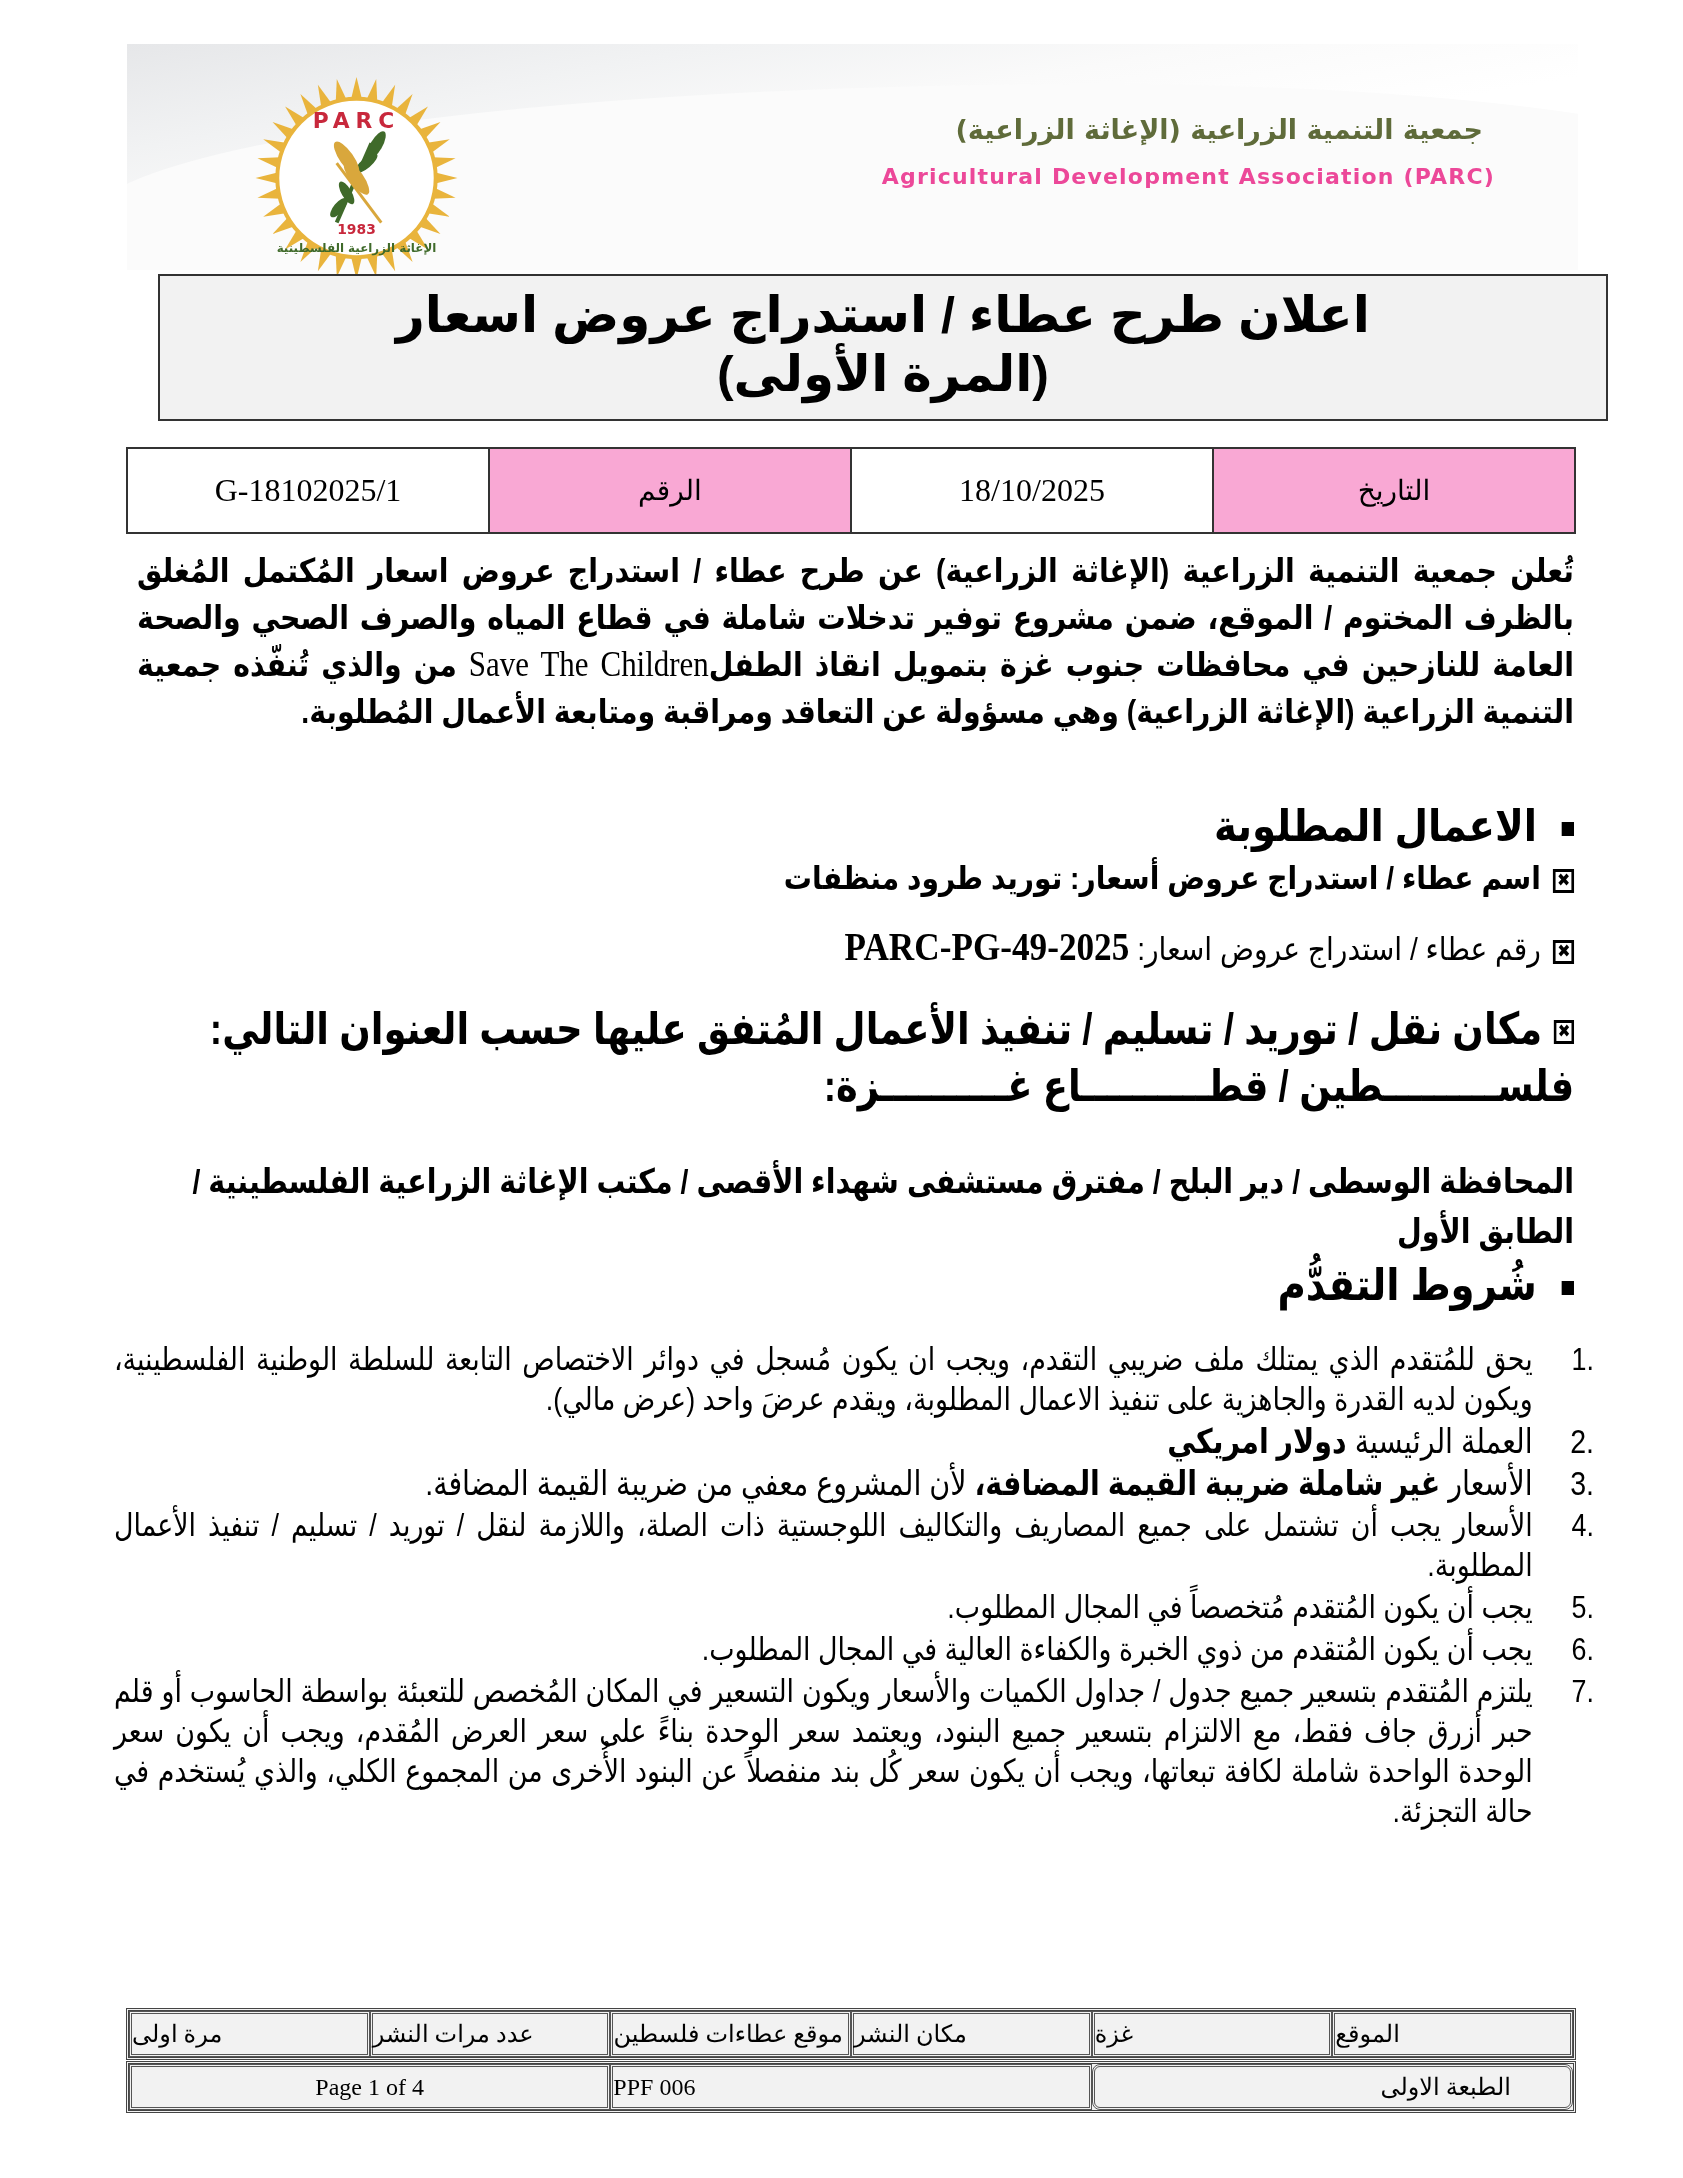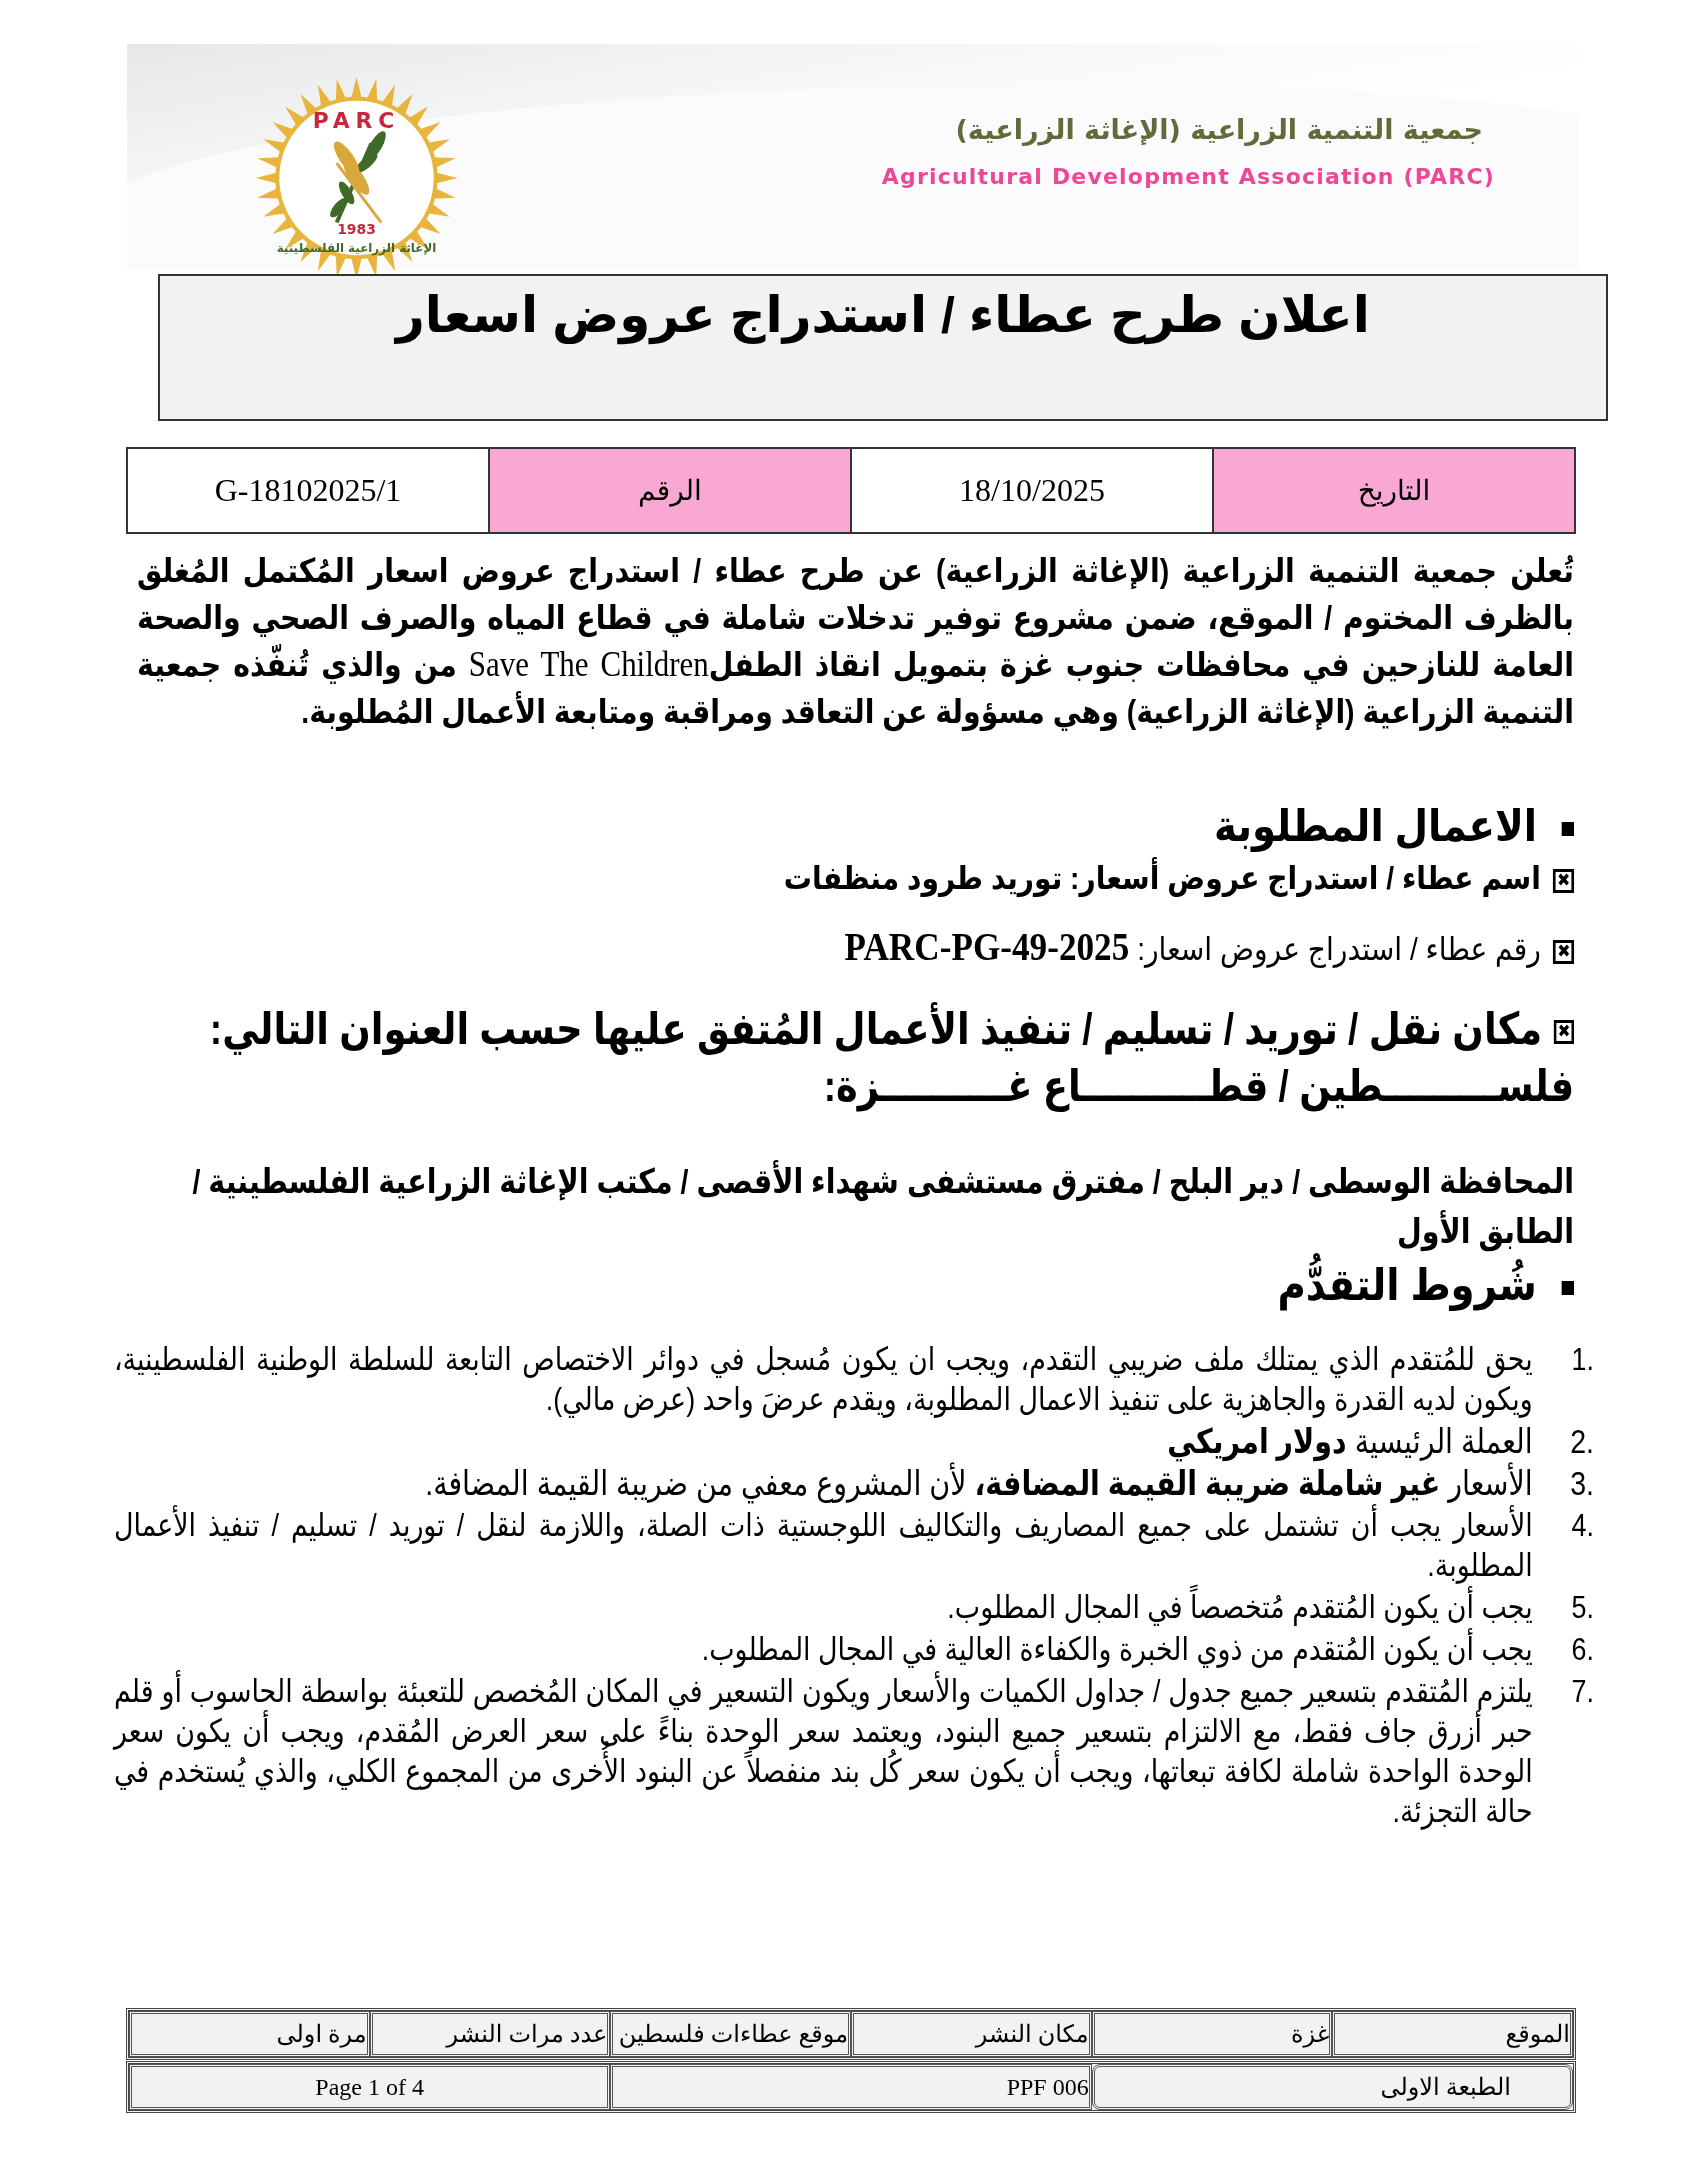--- a/index.html
+++ b/index.html
@@ -71,21 +71,21 @@
   .terms li .num { position: absolute; right: 0; top: 0; font-family: "Liberation Sans", sans-serif; }
   .terms li .b { font-weight: bold; font-size: 34px; }
   .footer-table1, .footer-table2 {
     position: absolute; left: 126px; width: 1450px; border-collapse: separate; border-spacing: 0;
     table-layout: fixed; direction: rtl; background: #f2f2f2;
     border: 3px double #444;
   }
   .footer-table1 { top: 2008px; height: 48px; }
   .footer-table2 { top: 2061px; height: 48px; }
   .footer-table1 td, .footer-table2 td {
-    border: 3px double #555; text-align: right; font-family: "Liberation Serif", serif; font-size: 24px; height: 40px; padding: 0;
+    border: 3px double #555; text-align: left; font-family: "Liberation Serif", serif; font-size: 24px; height: 40px; padding: 0;
   }
   .footer-table2 td.pg { text-align: center; }
   .footer-table2 td.ed { text-align: right; padding-right: 59px; border-radius: 8px; }
 </style>
 </head>
 <body>
 
 <div class="header-band">
   <div class="swoosh"></div>
 </div>
@@ -139,20 +139,21 @@
   </g>
   <text x="150" y="162" text-anchor="middle" font-family="DejaVu Sans, sans-serif" font-size="14" font-weight="bold" fill="#c8283c">1983</text>
   <text x="150" y="180" text-anchor="middle" font-family="DejaVu Sans, sans-serif" font-size="12" font-weight="bold" fill="#3f6a2a" direction="rtl">الإغاثة الزراعية الفلسطينية</text>
 </svg>
 
 <div class="org-ar">جمعية التنمية الزراعية (الإغاثة الزراعية)</div>
 <div class="org-en">Agricultural Development Association (PARC)</div>
 
 <div class="title-box">
   <div class="l1">اعلان طرح عطاء / استدراج عروض اسعار</div>
+  <div class="l2">(المرة الأولى)</div>
 </div>
 
 <table class="info-table">
   <tbody>
       <tr>
     <td class="lbl">التاريخ</td>
     <td>18/10/2025</td>
     <td class="lbl">الرقم</td>
     <td>G-18102025/1</td>
   </tr>

